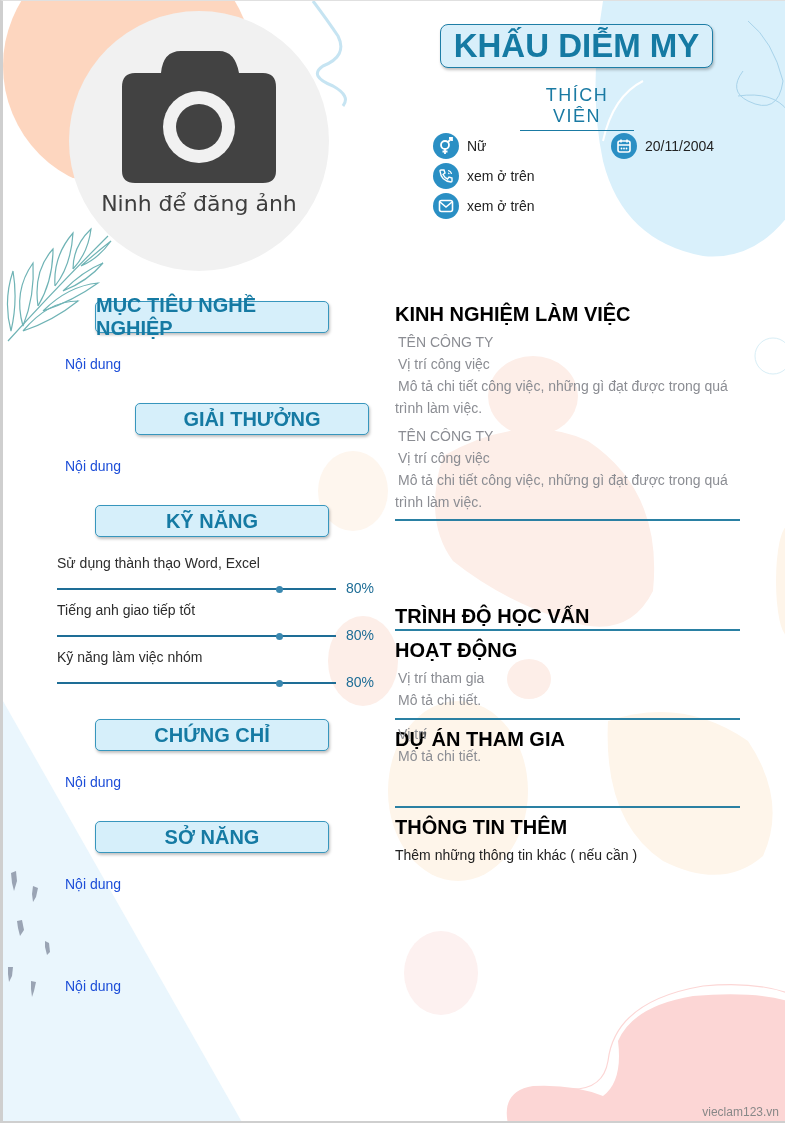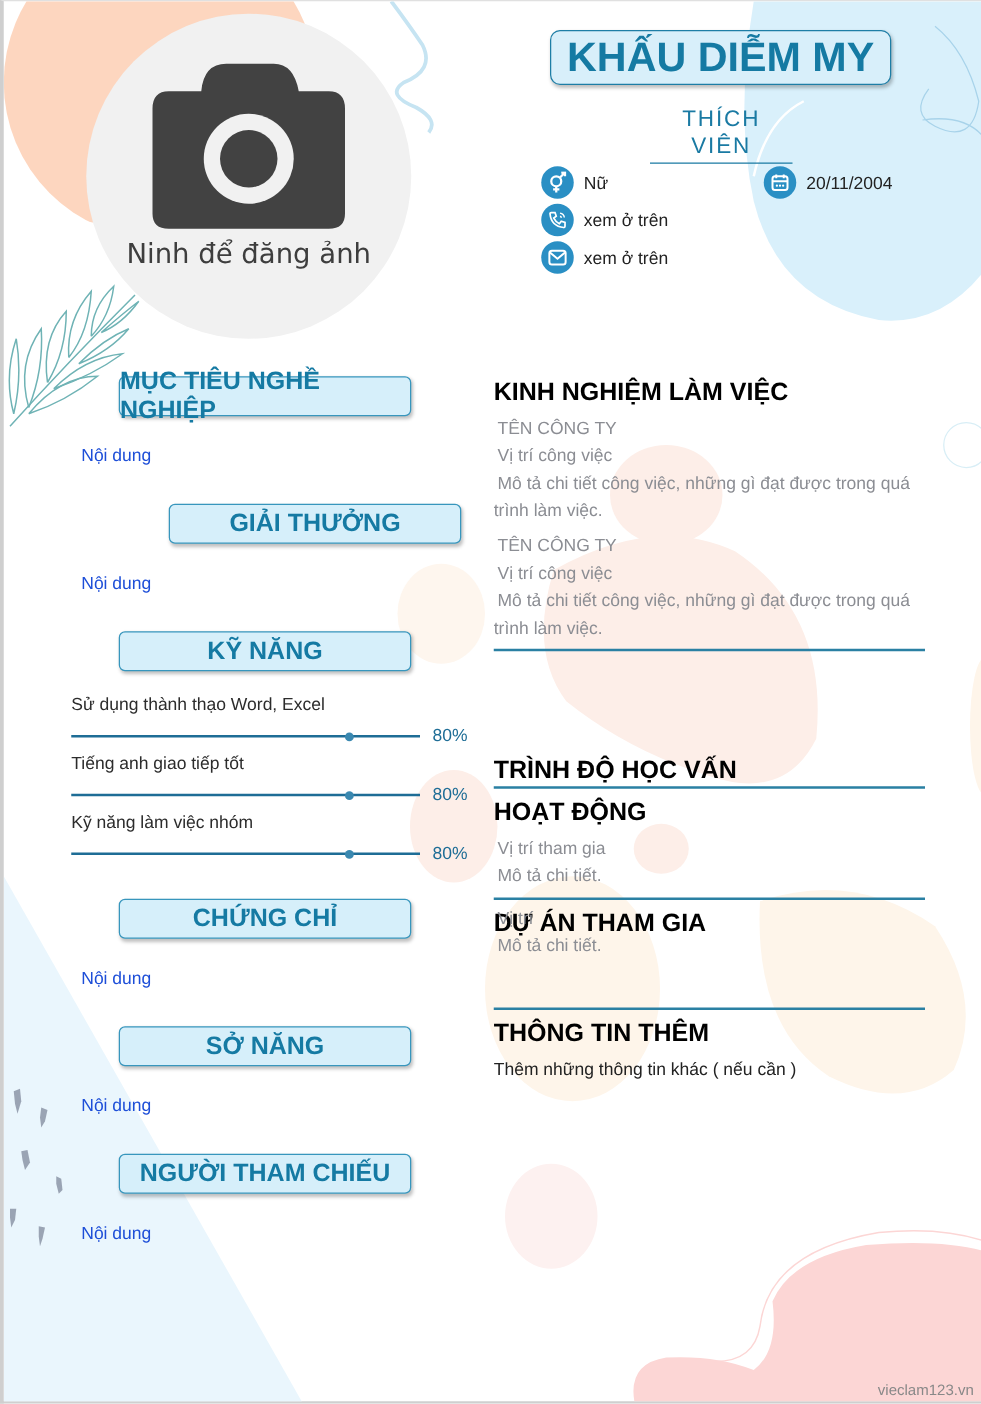--- a/index.html
+++ b/index.html
@@ -180,23 +180,20 @@
   <div class="lhead" style="top:718px;">
       <span>CHỨNG CHỈ</span>
     </div>
   <div class="lbody" style="top:773px;">Nội dung</div>
 
   <div class="lhead" style="top:820px;">
       <span>SỞ NĂNG</span>
     </div>
   <div class="lbody" style="top:875px;">Nội dung</div>
 
-  <div class="lhead" style="top:922px;">
-      <span>NGƯỜI THAM CHIẾU</span>
-    </div>
   <div class="lbody" style="top:977px;">Nội dung</div>
 
   <div class="rhead" style="top:302px;">KINH NGHIỆM LÀM VIỆC</div>
   <div class="rtext" style="top:330px;">
     <div style="padding-left:3px;">TÊN CÔNG TY</div>
     <div style="padding-left:3px;">Vị trí công việc</div>
     <div style="padding-left:3px;">Mô tả chi tiết công việc, những gì đạt được trong quá</div>
     <div>trình làm việc.</div>
   </div>
   <div class="rtext" style="top:424px;">

